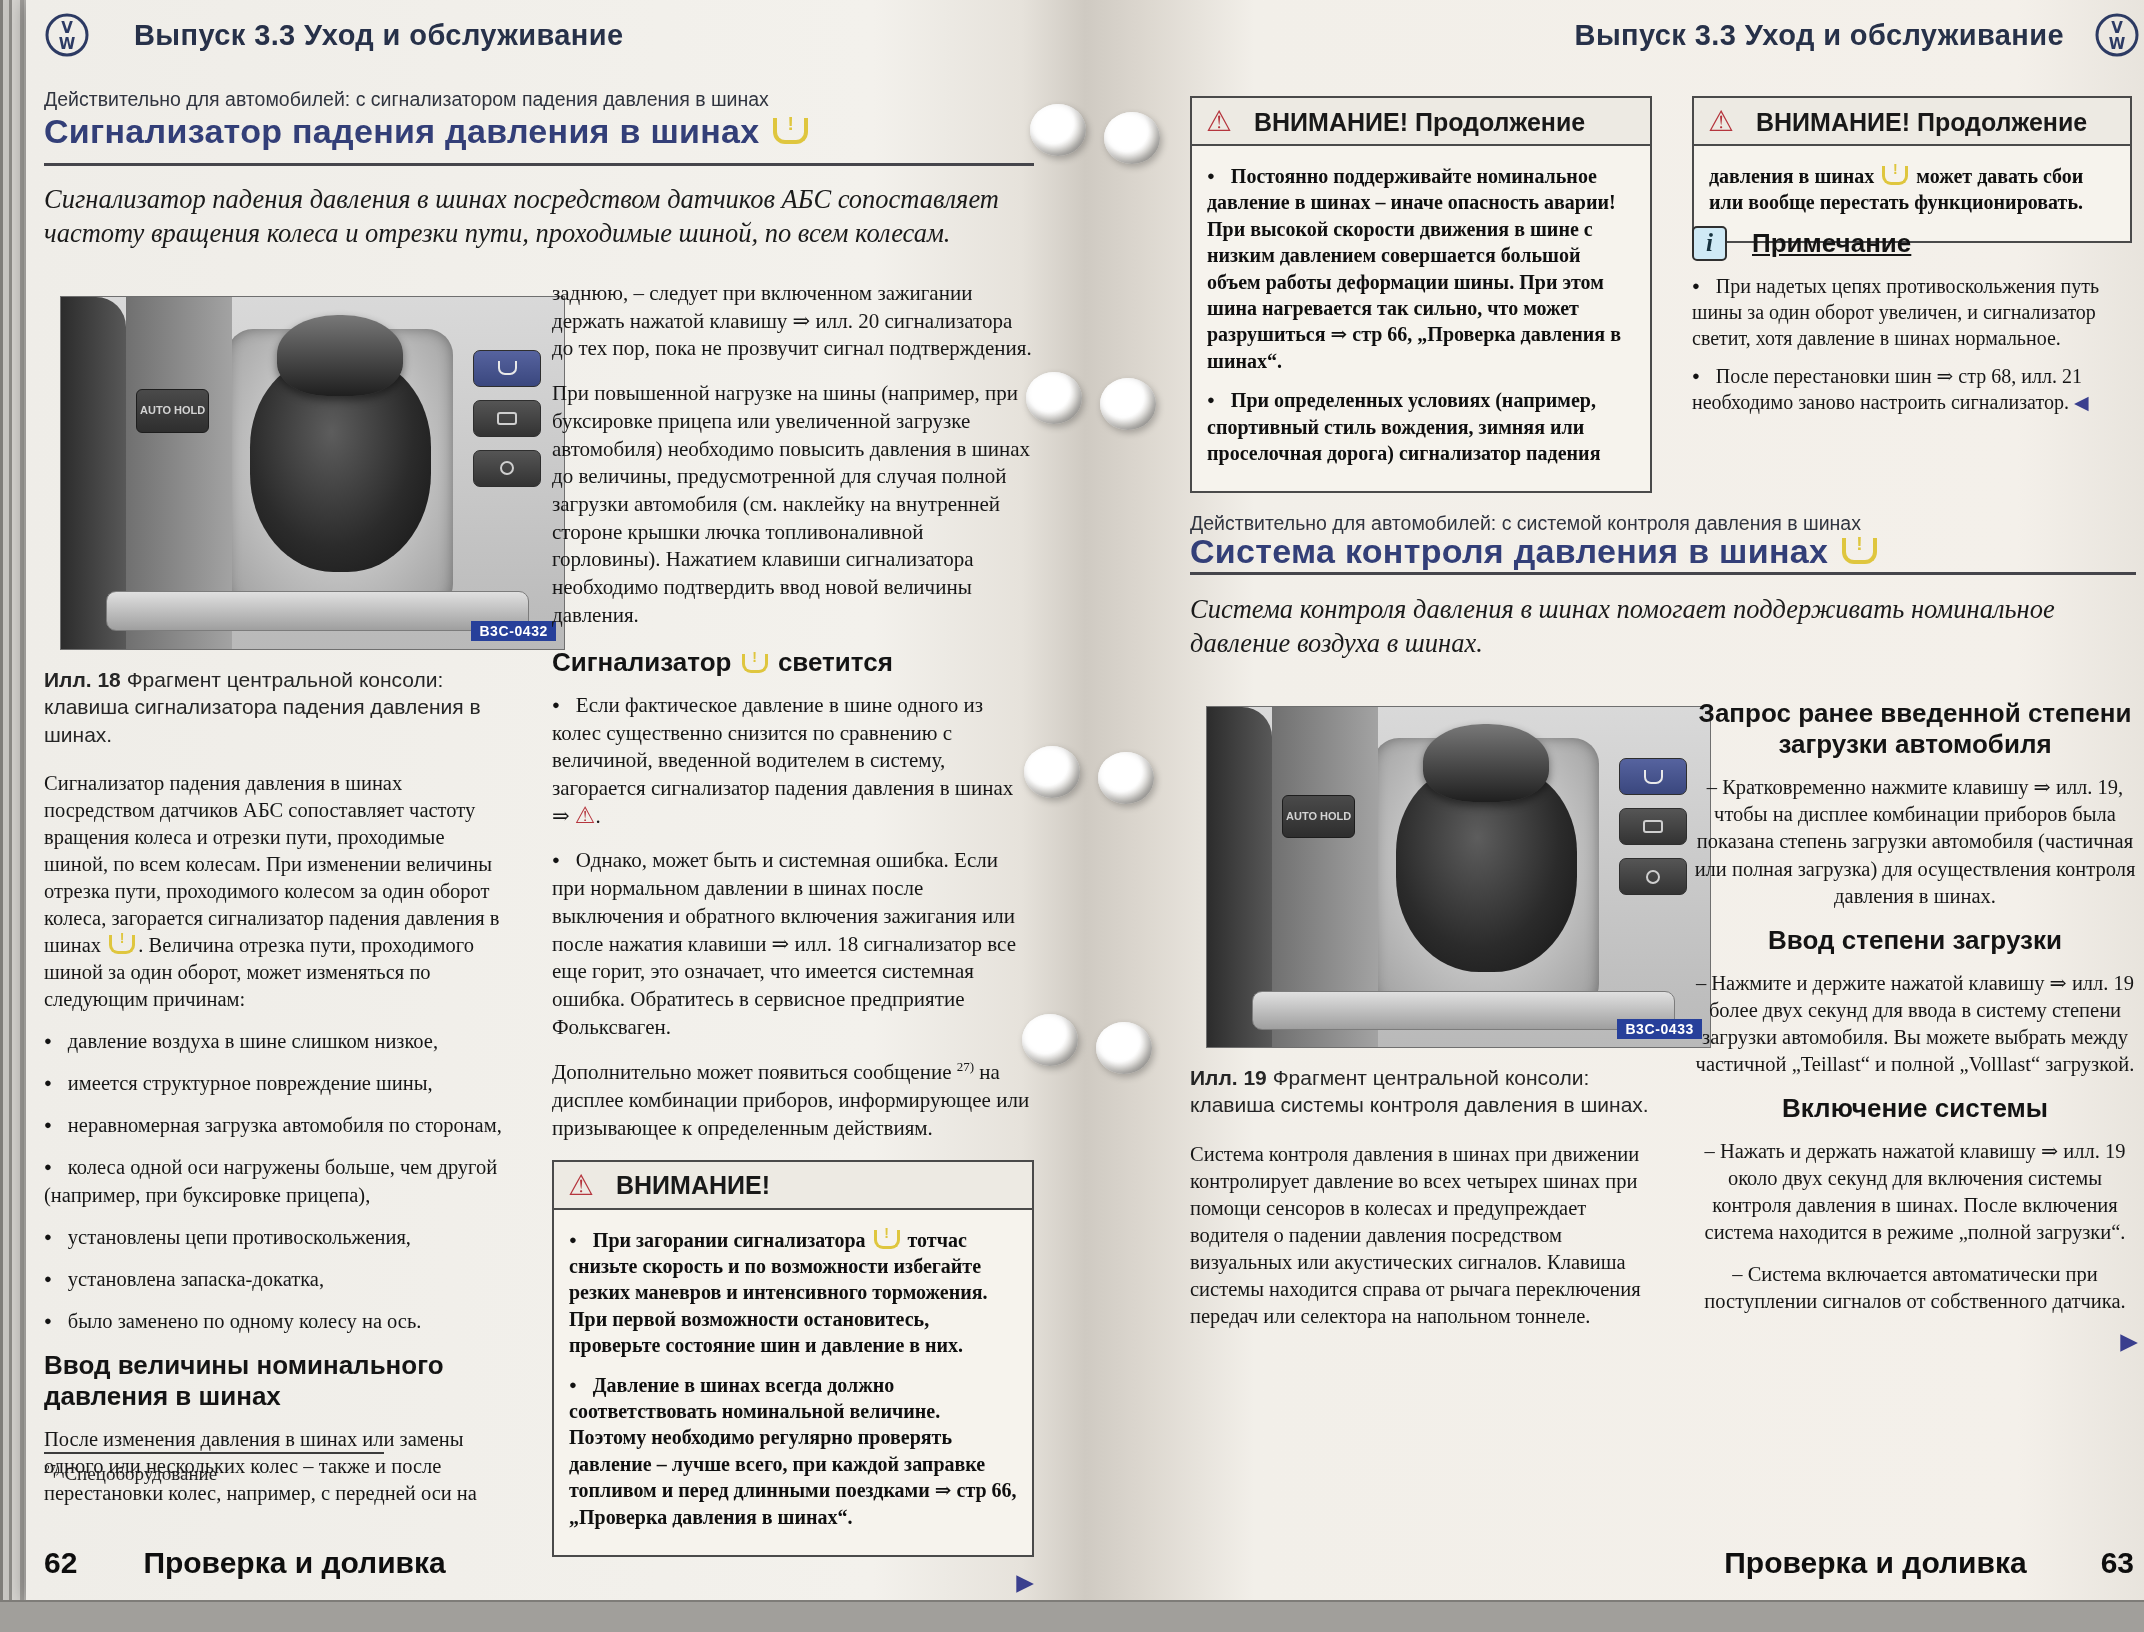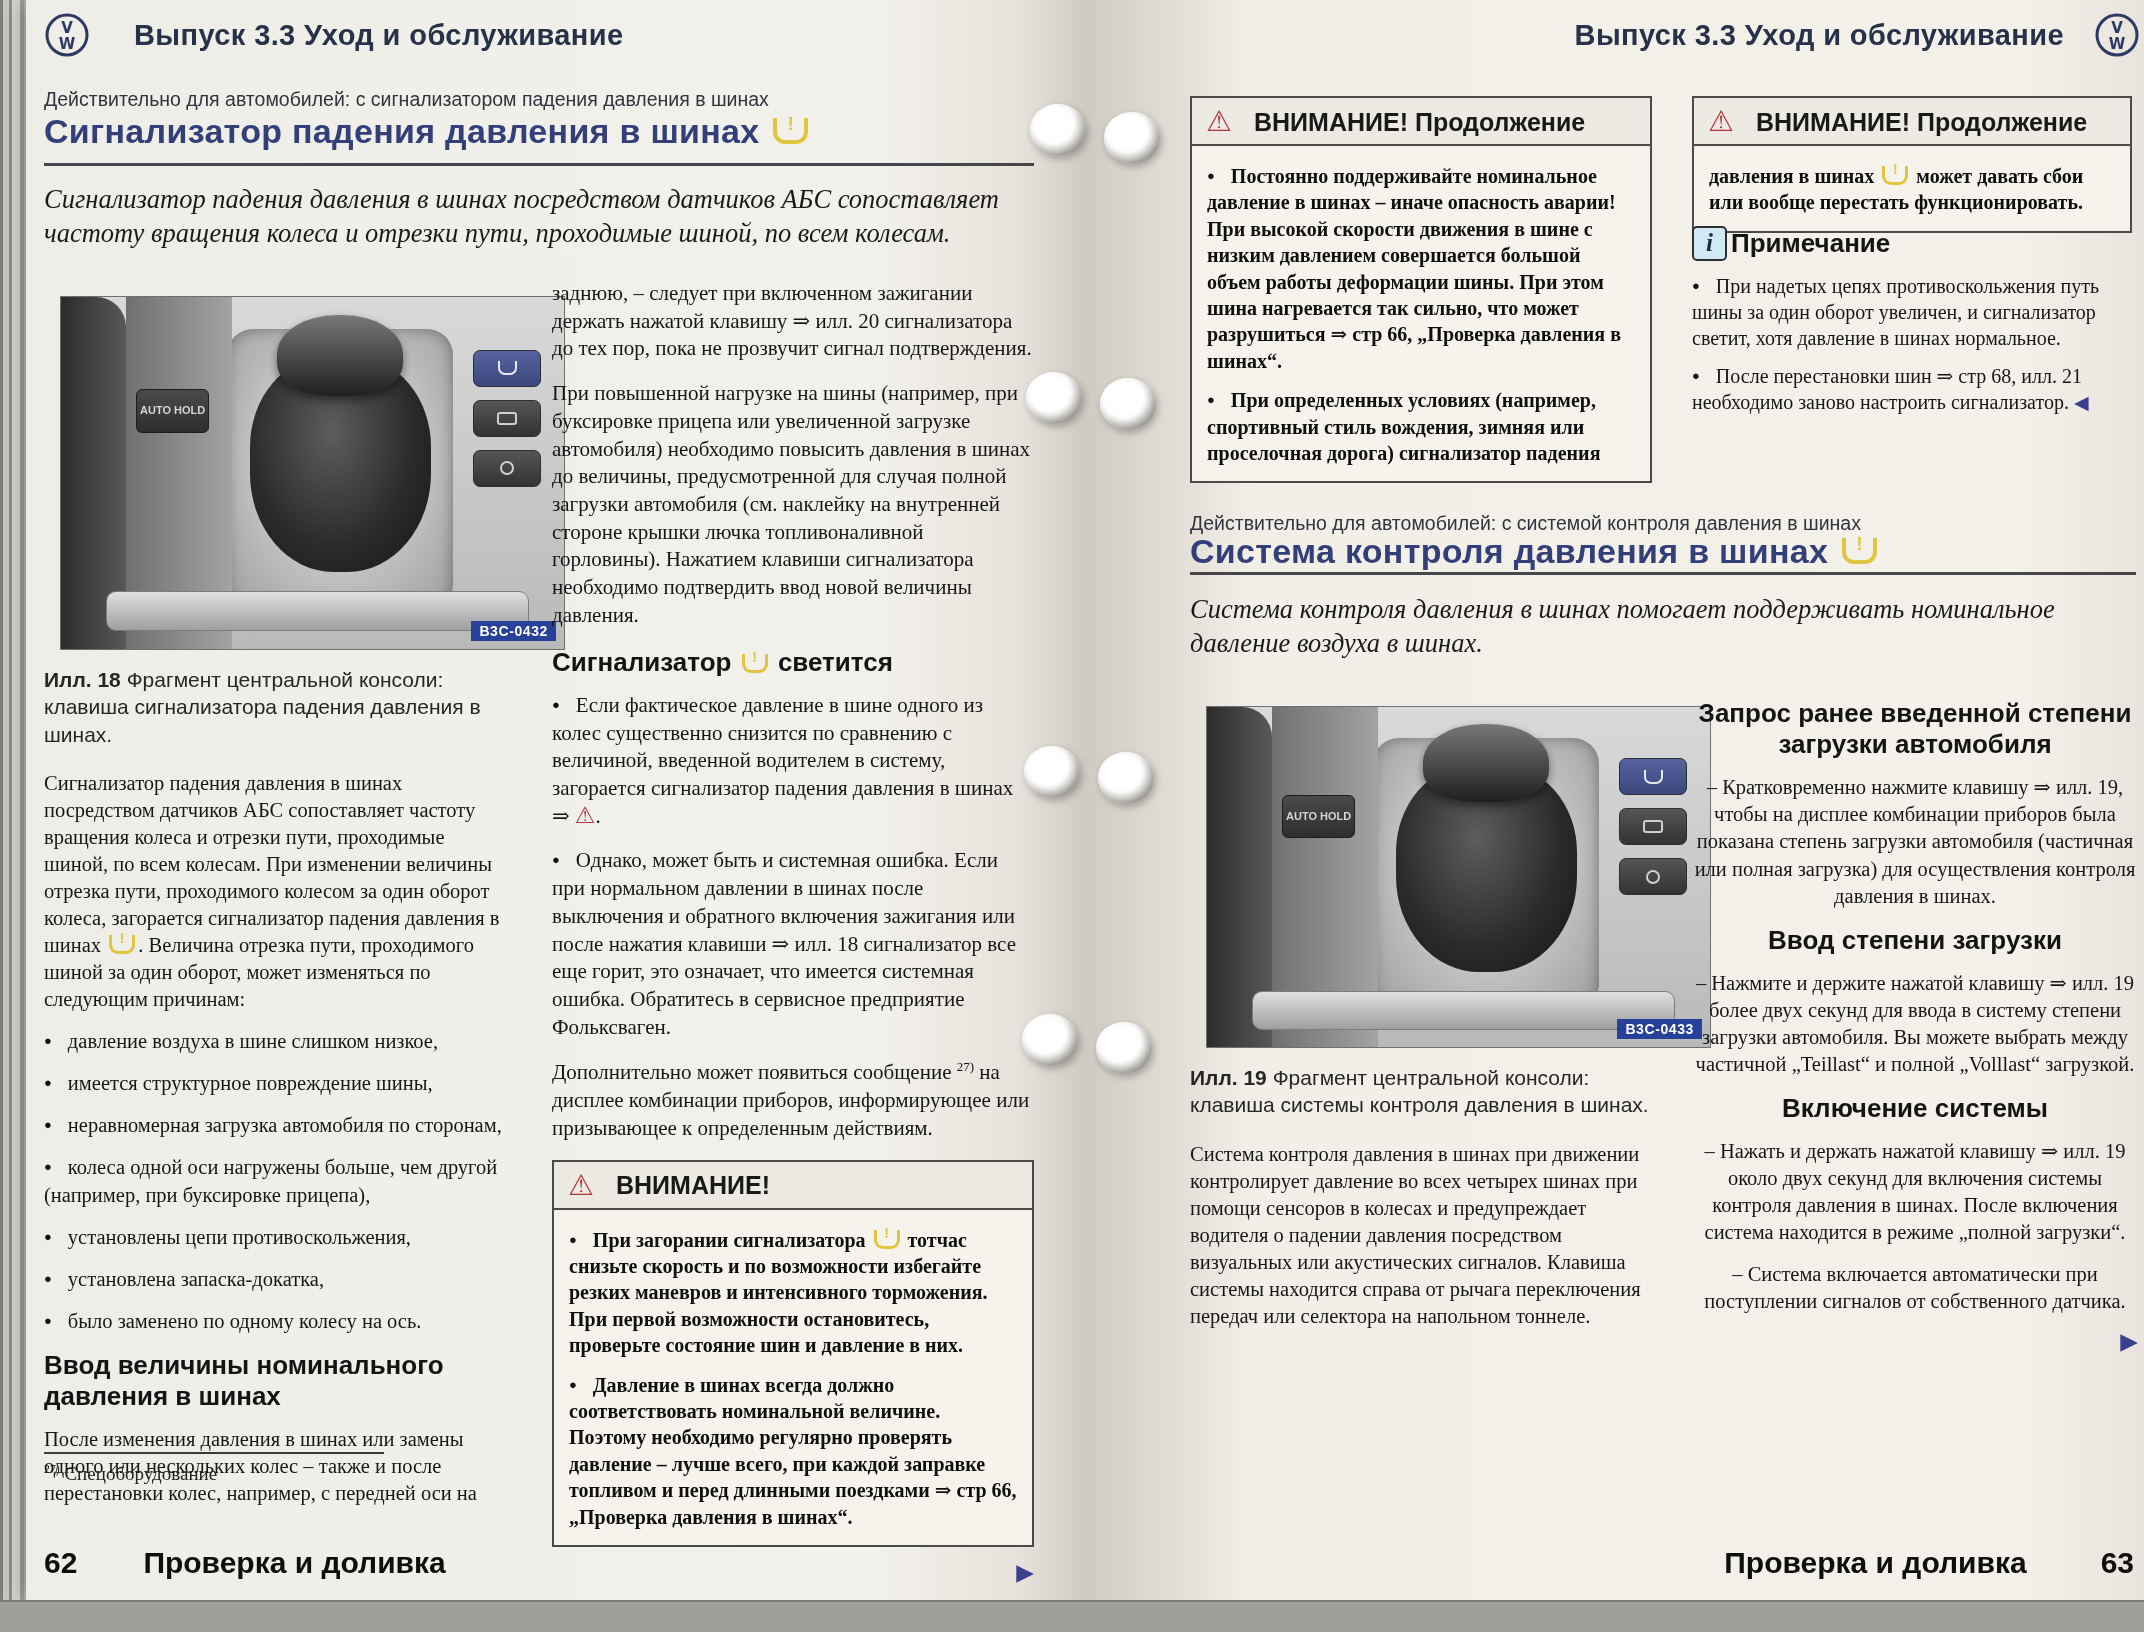--- a/index.html
+++ b/index.html
@@ -72,25 +72,25 @@
   .mini-glyph{display:inline-block;width:16px;height:9px;border:2px solid #cfcfcf;border-radius:3px;}
   .mini-glyph.sq{width:10px;height:10px;border-radius:50%;}
   .ph-bottom-trim{position:absolute;bottom:5%;left:9%;right:7%;height:11%;background:linear-gradient(180deg,#e0e0e0,#9f9f9f);border-radius:10px;border:1px solid #7c7c7c;}
   .ph-code{position:absolute;right:8px;bottom:8px;background:var(--photo-code-bg);color:#fff;font:bold 14px "Liberation Sans","DejaVu Sans",sans-serif;padding:2px 8px;letter-spacing:.6px;}
 
   .warnbox{border:2px solid #4a4a4a;background:#f6f3ed;}
   .wb-a{position:absolute;left:8px;top:96px;width:458px;}
   .wb-b{position:absolute;left:510px;top:96px;width:436px;}
   .col2-l .warnbox{margin-top:8px;}
   .wb-head{display:flex;align-items:center;gap:14px;padding:9px 14px 7px;border-bottom:2px solid #4a4a4a;background:#edeae3;font:bold 25px "Liberation Sans","DejaVu Sans",sans-serif;color:#191919;}
-  .wb-body{padding:4px 15px 15px;}
+  .wb-body{padding:4px 15px 25px;}
   .wb-item{margin:13px 0 0;font:bold 20px/1.32 "Liberation Serif","DejaVu Serif",serif;color:#0f0f0f;}
 
   .note{position:absolute;left:510px;top:226px;width:448px;}
-  .note-head{display:flex;align-items:center;gap:4px;font:bold 26px "Liberation Sans","DejaVu Sans",sans-serif;color:#141414;}
+  .note-head{display:flex;align-items:center;gap:25px;font:bold 26px "Liberation Sans","DejaVu Sans",sans-serif;color:#141414;text-decoration:underline;}
   .note p{margin:12px 0 0;font:20px/1.3 "Liberation Serif","DejaVu Serif",serif;color:#161616;}
 
   .footnote{position:absolute;left:8px;top:1452px;width:340px;border-top:2px solid #3c3c3c;padding-top:9px;}
   .footnote p{margin:0;font:19px "Liberation Serif","DejaVu Serif",serif;color:#222;}
 
   .footer{position:absolute;top:1546px;display:flex;align-items:baseline;font:bold 30px "Liberation Sans","DejaVu Sans",sans-serif;color:#0e0e0e;}
   .footer-l{left:8px;gap:66px;}
   .footer-r{right:10px;gap:74px;}
 
   .ic{display:inline-block;}

